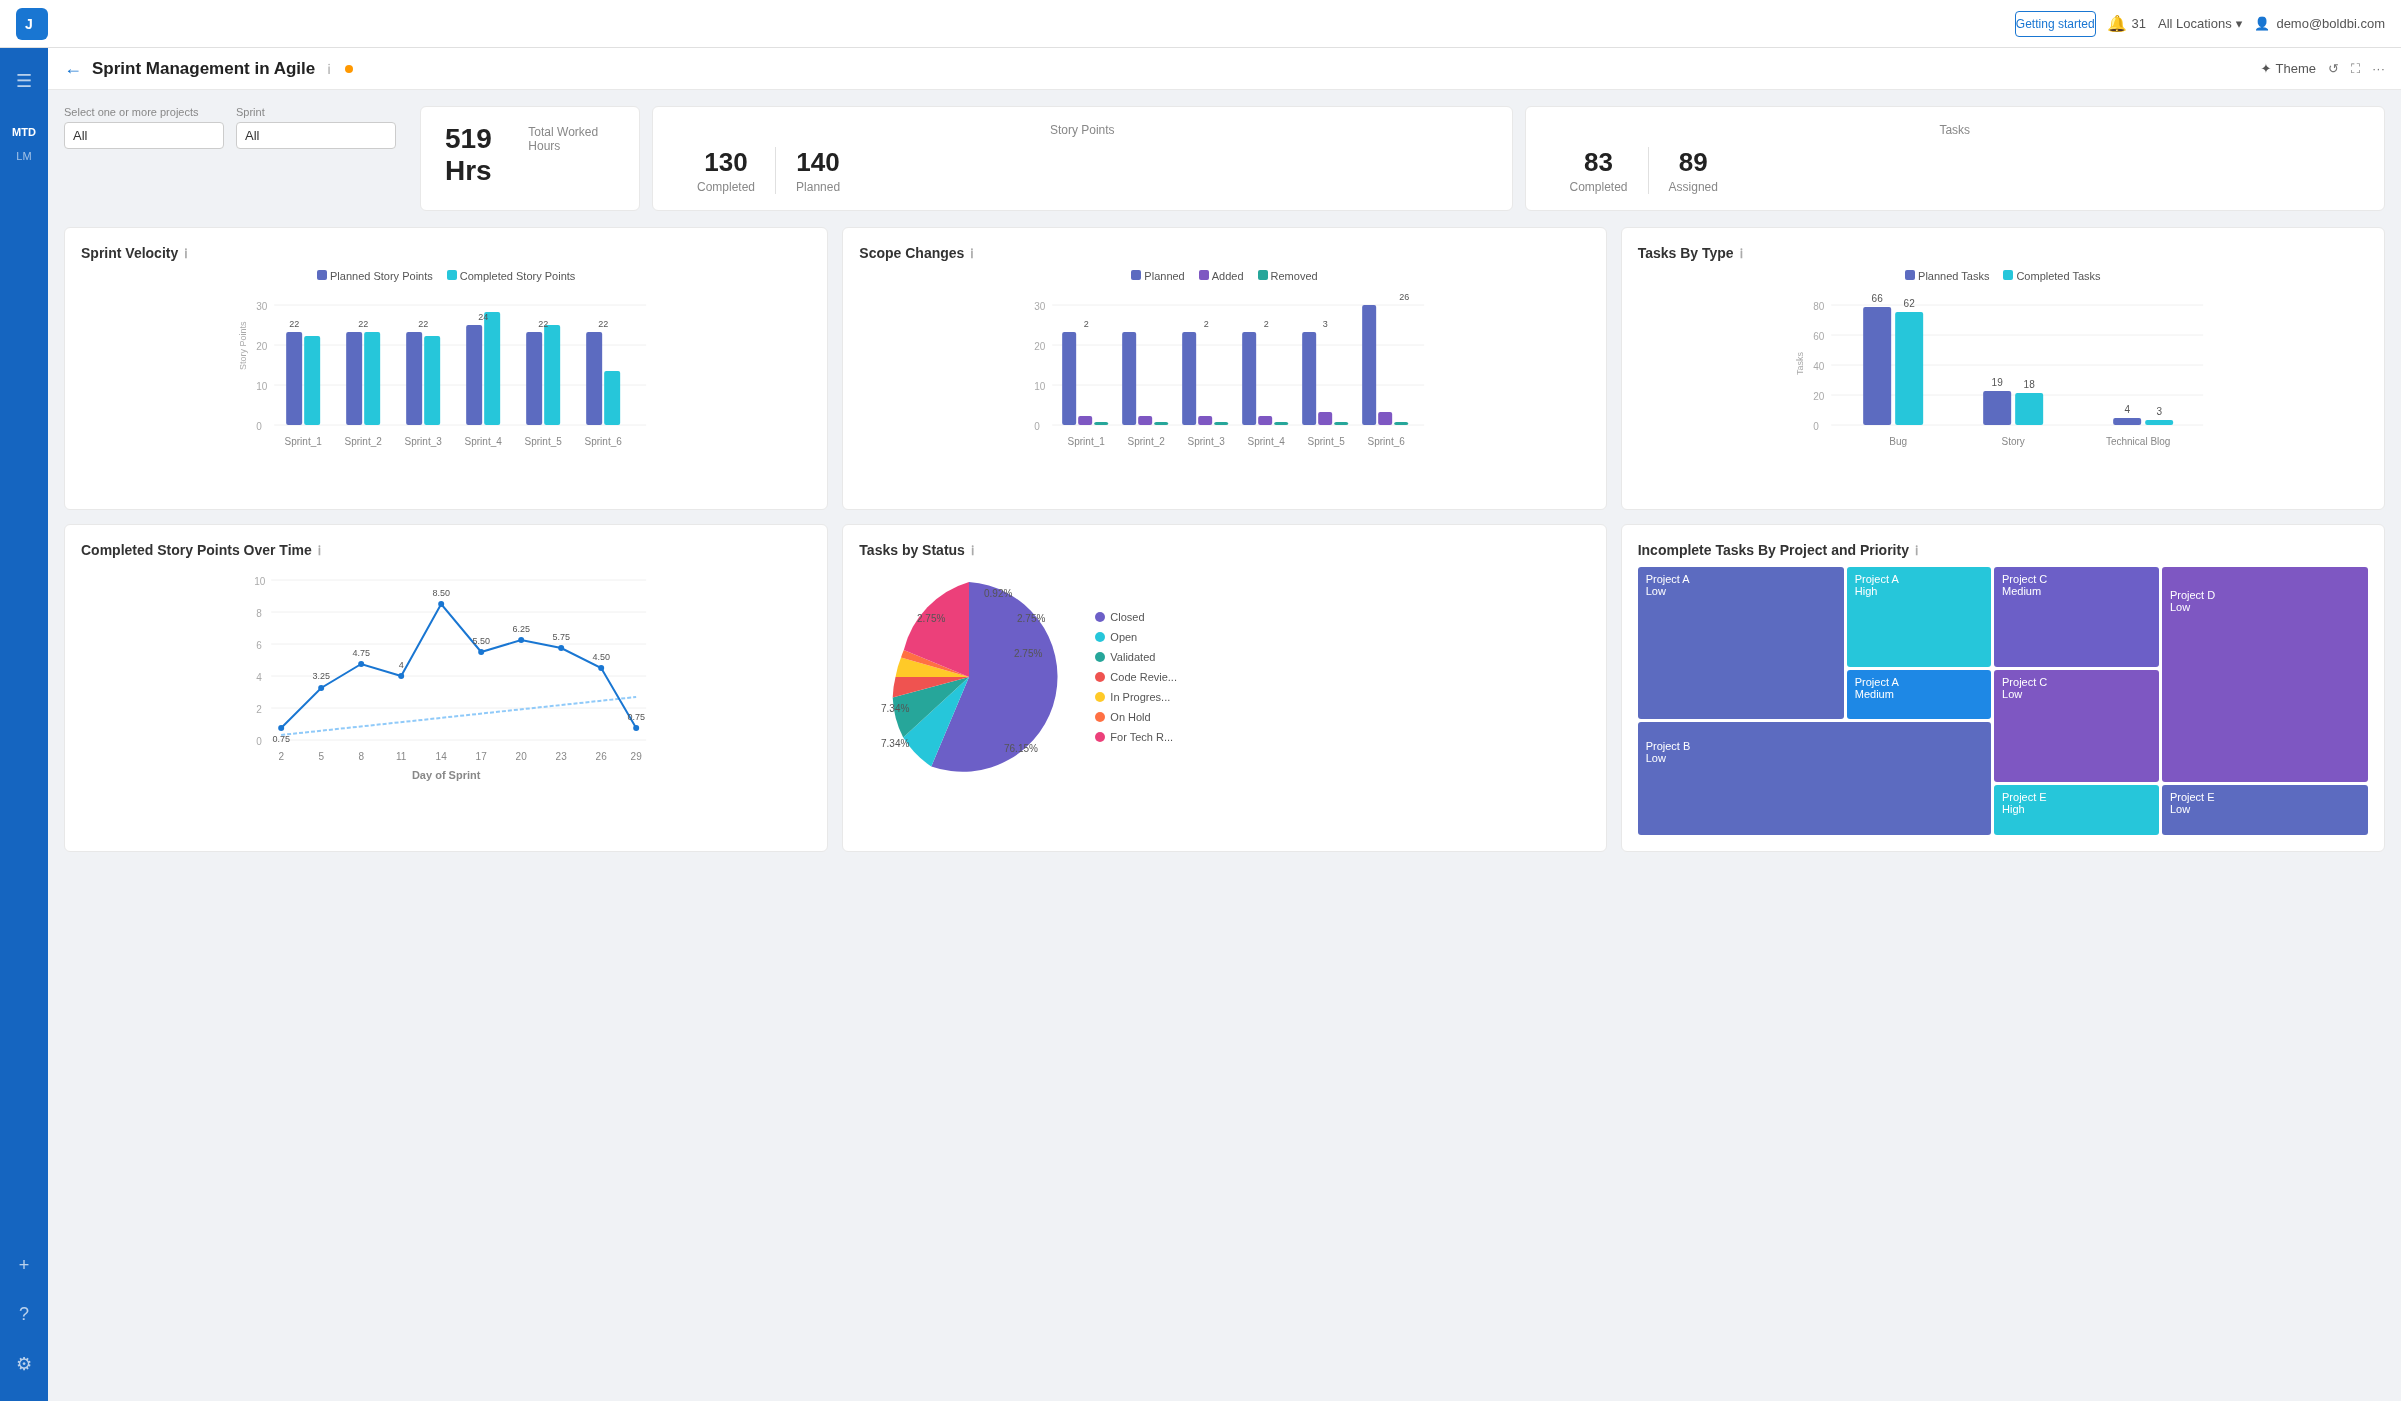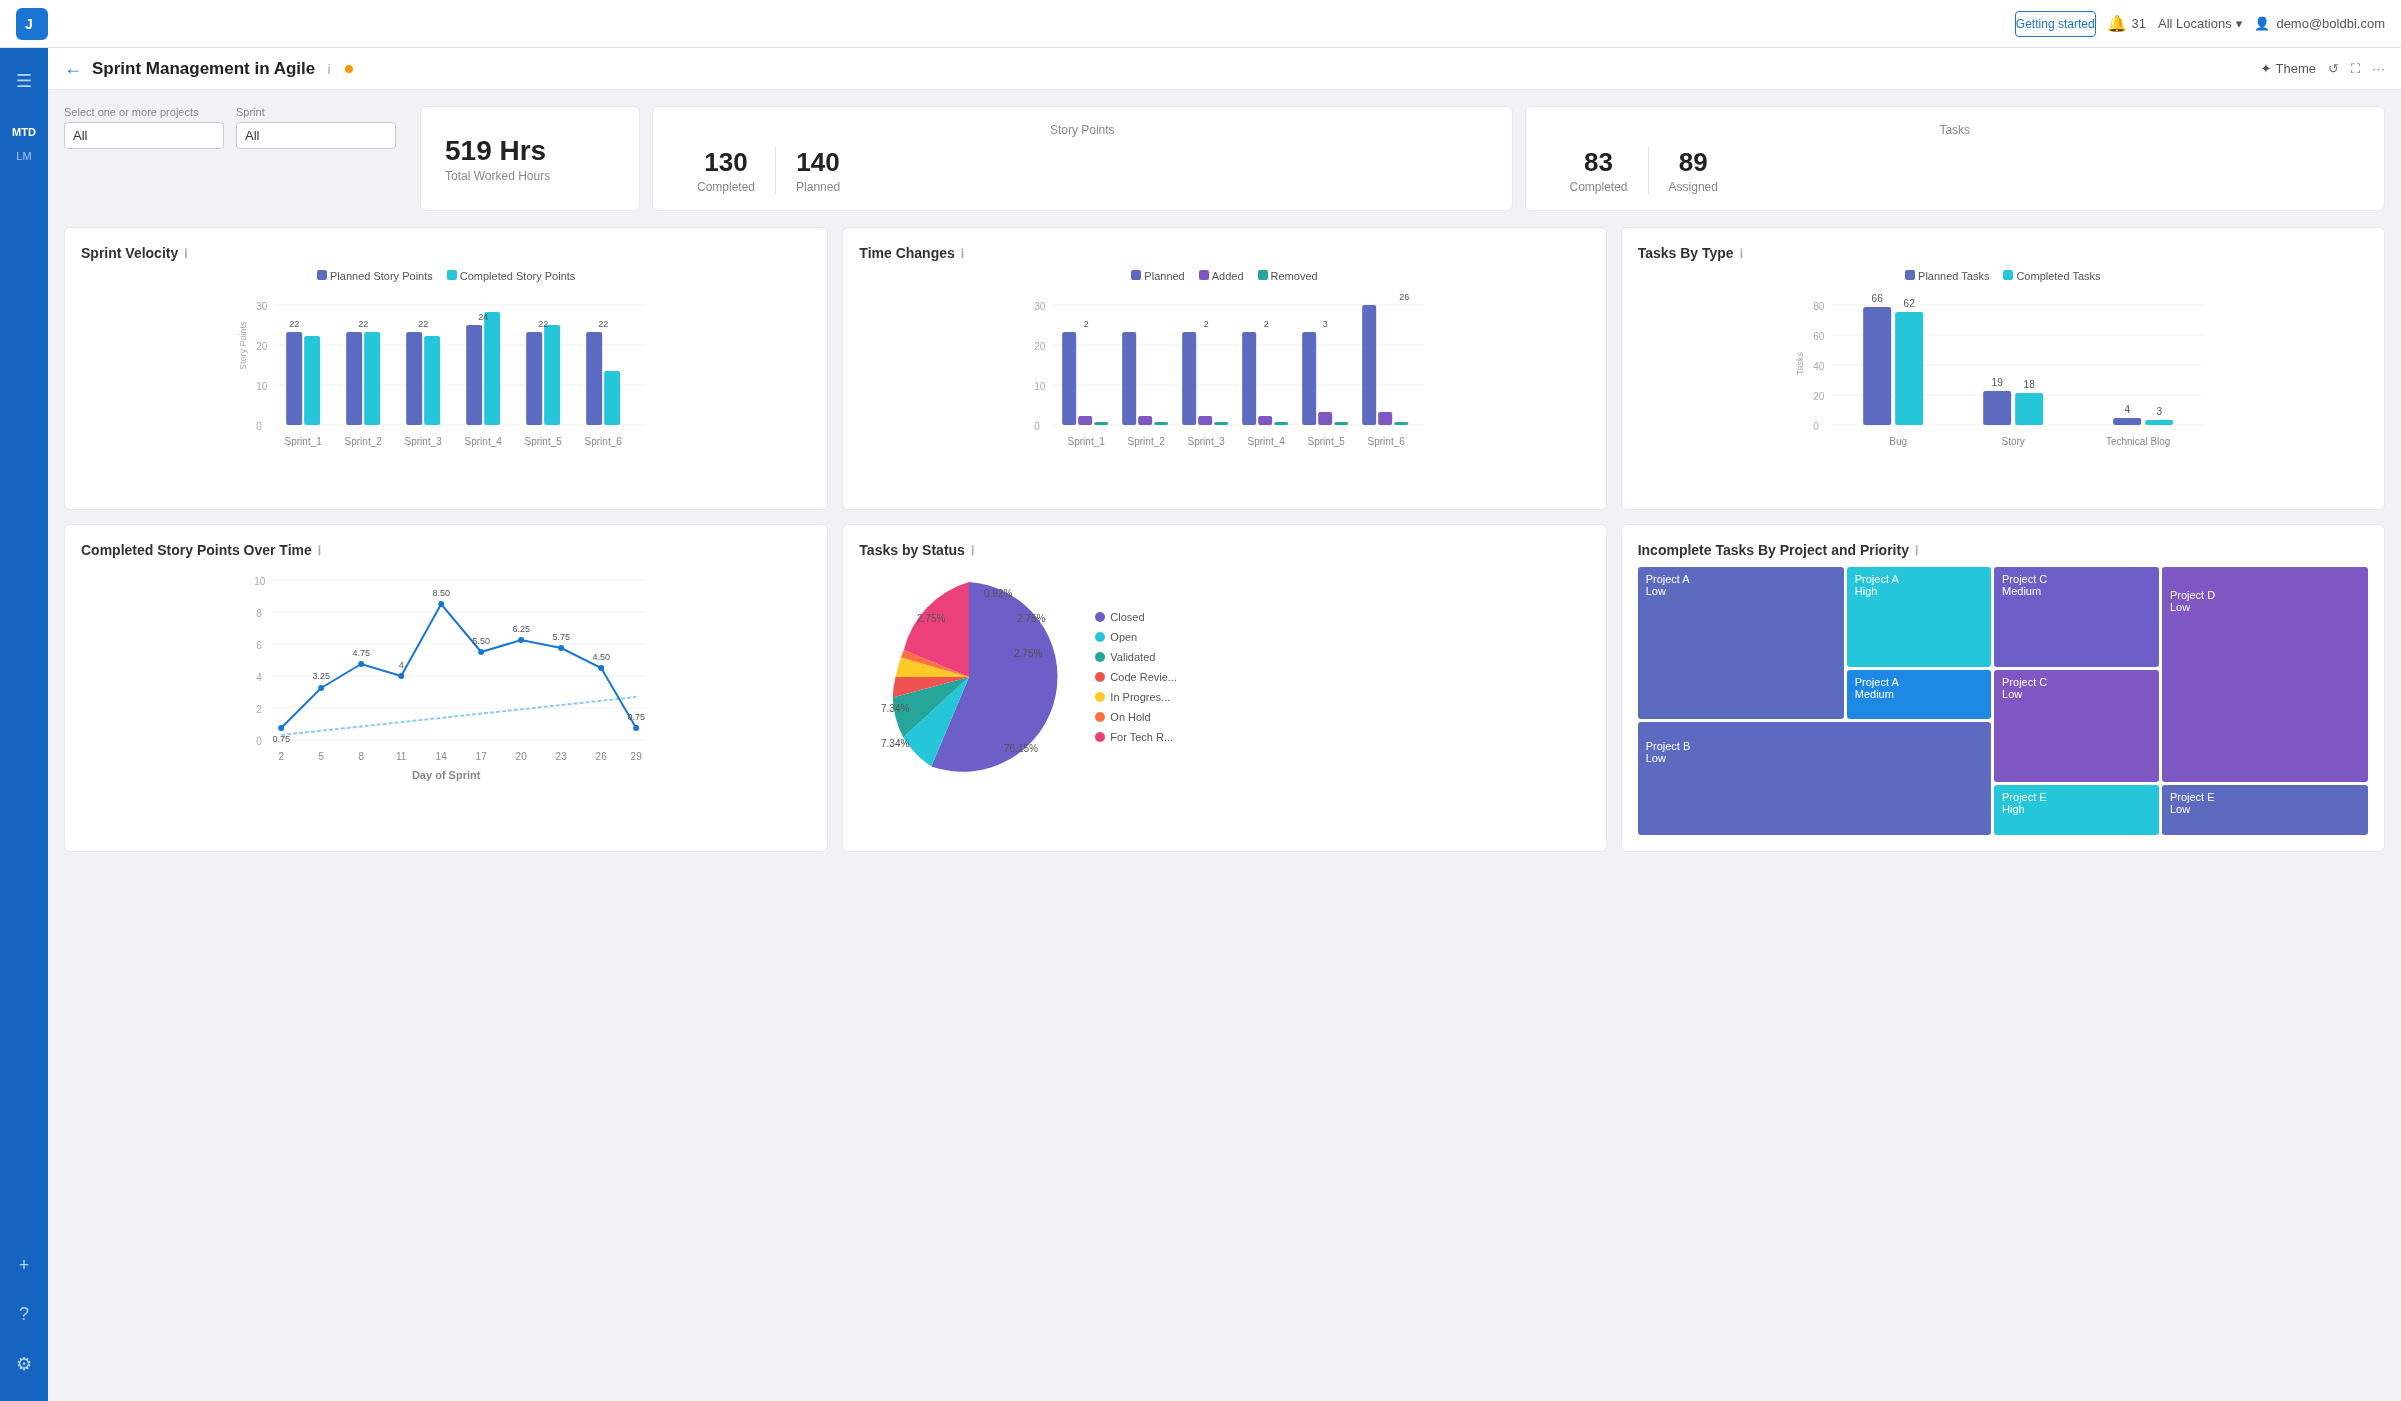--- a/index.html
+++ b/index.html
@@ -138,21 +138,21 @@
     </div>
     <div class="filter-group">
       <label class="filter-label">Sprint</label>
       <select class="filter-select">
         <option>All</option>
       </select>
     </div>
 
     <div style="display:flex; flex: 1; gap: 12px; align-items: stretch; margin-left: 12px;">
 
-      <div class="summary-card worked" style="display:flex; flex-direction:column; justify-content:center;">
+      <div class="summary-card worked" style="display:flex; flex-direction:row; justify-content:center;">
         <div class="summary-hrs">519 Hrs</div>
         <div class="summary-sub">Total Worked Hours</div>
       </div>
 
       <div class="summary-card story-points" style="flex:1;">
         <div class="summary-title">Story Points</div>
         <div class="summary-metrics">
           <div class="metric-item">
             <div class="metric-num">130</div>
             <div class="metric-label">Completed</div>
@@ -233,21 +233,21 @@
         <text x="127" y="155" font-size="10" fill="#888" text-anchor="middle">Sprint_2</text>
         <text x="187" y="155" font-size="10" fill="#888" text-anchor="middle">Sprint_3</text>
         <text x="247" y="155" font-size="10" fill="#888" text-anchor="middle">Sprint_4</text>
         <text x="307" y="155" font-size="10" fill="#888" text-anchor="middle">Sprint_5</text>
         <text x="367" y="155" font-size="10" fill="#888" text-anchor="middle">Sprint_6</text>
       </svg>
     </div>
 
     <div class="chart-card">
       <div class="chart-title">
-        <span>Time Changes</span>
+        <span>Scope Changes</span>
         <span class="chart-info">ℹ</span>
       </div>
       <div class="legend">
         <span><span class="legend-dot" style="background:#5c6bc0;"></span><span>Planned</span></span>
         <span><span class="legend-dot" style="background:#7e57c2;"></span><span>Added</span></span>
         <span><span class="legend-dot" style="background:#26a69a;"></span><span>Removed</span></span>
       </div>
       <svg width="100%" height="200" viewBox="0 0 420 200">
         <text x="20" y="20" font-size="10" fill="#aaa">30</text>
         <text x="20" y="60" font-size="10" fill="#aaa">20</text>

